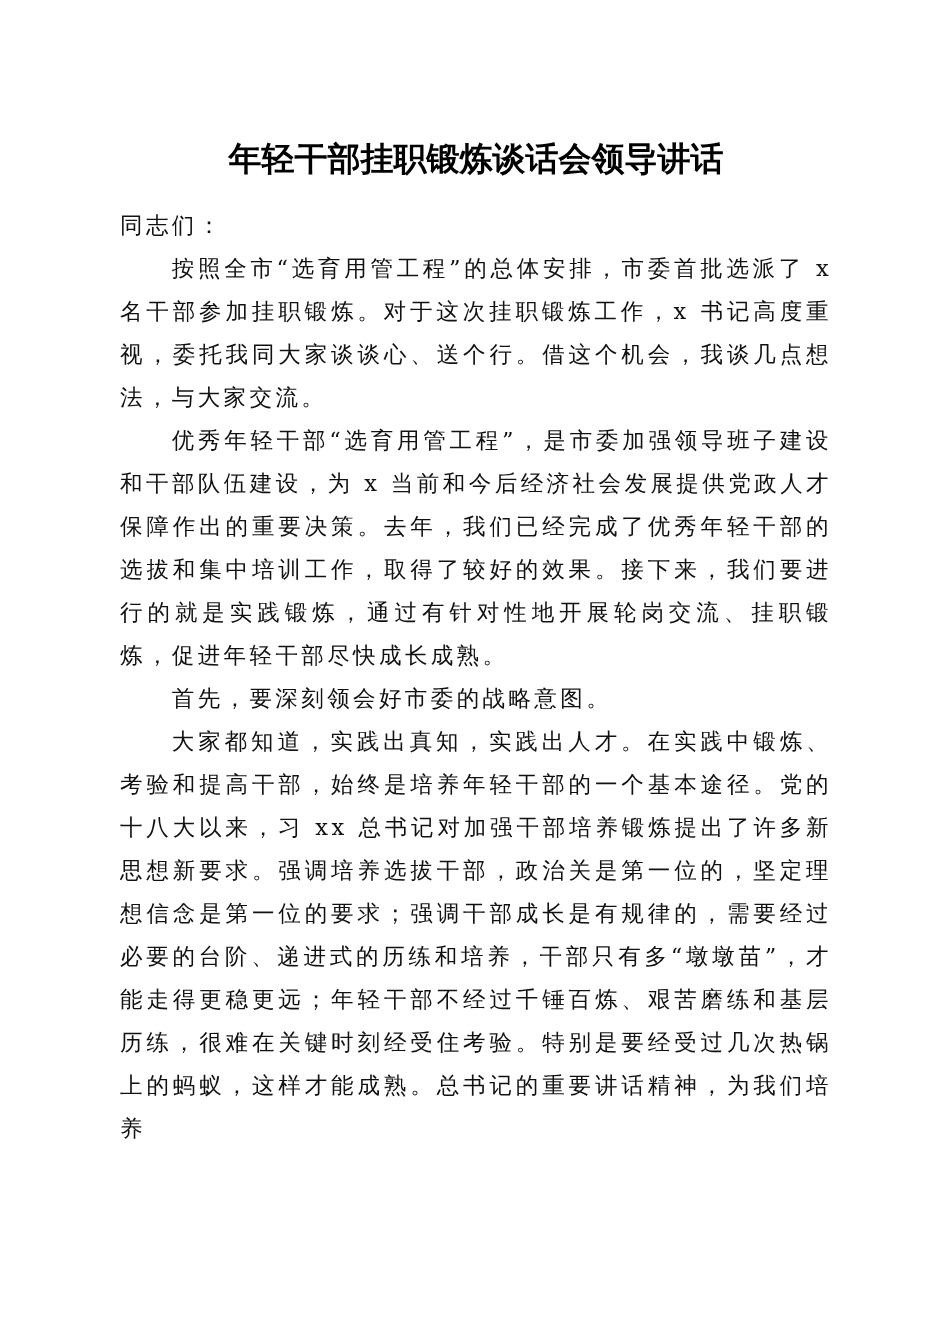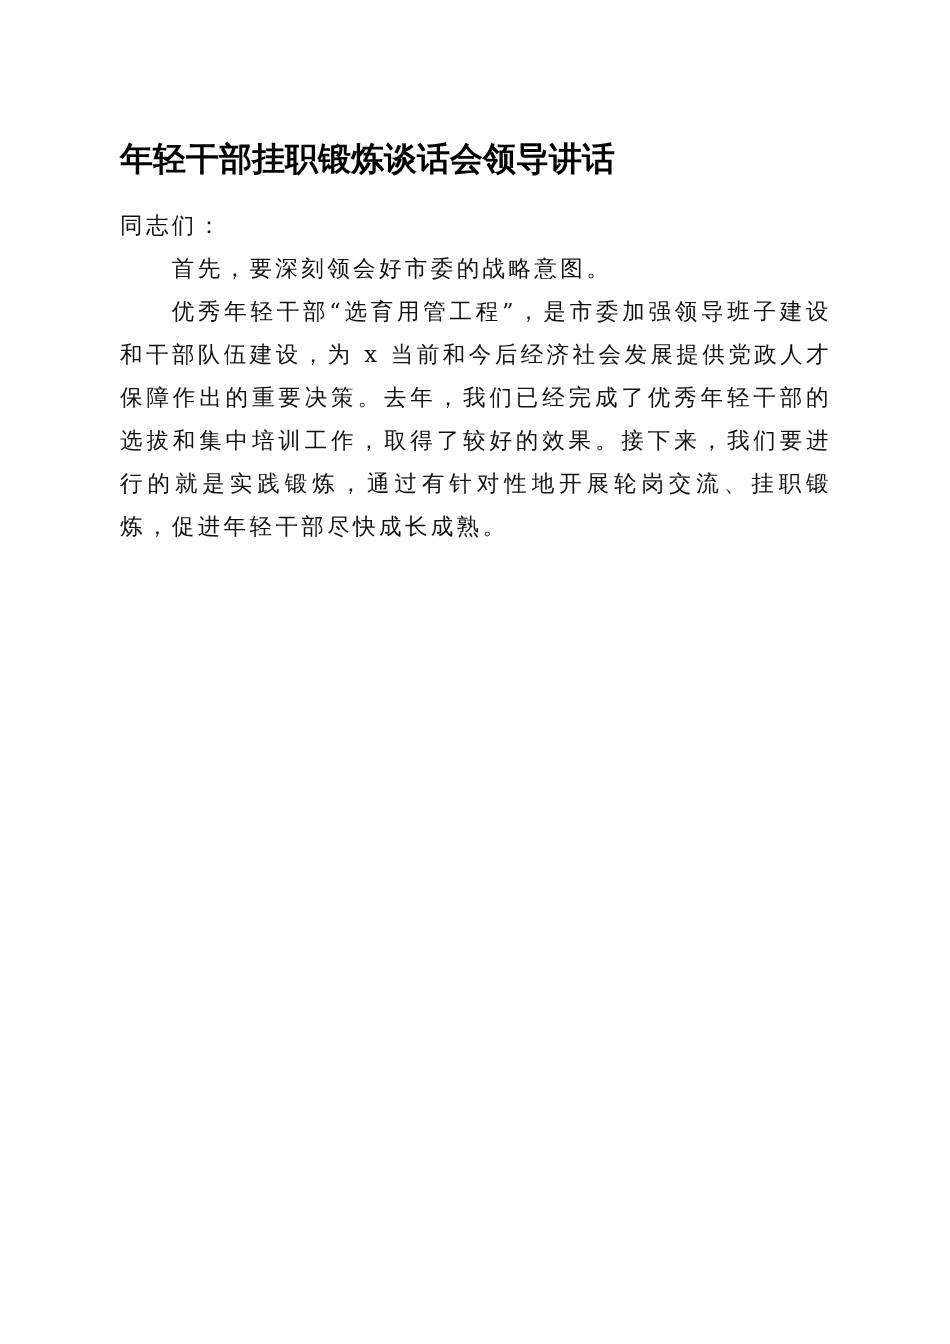--- a/index.html
+++ b/index.html
@@ -19,21 +19,21 @@
       position: absolute;
       left: 120px;
       top: 0;
       width: 712px;
     }
     .title {
       position: absolute;
       left: 0;
       top: 136px;
       width: 712px;
-      text-align: left;
+      text-align: center;
       font-family: "DejaVu Sans", "Liberation Sans", sans-serif;
       font-weight: bold;
       font-size: 33px;
       line-height: 46px;
       letter-spacing: 0px;
       color: #000000;
     }
     .body-text {
       position: absolute;
       left: 0;
@@ -52,16 +52,18 @@
       text-indent: 2.3em;
     }
   </style>
 </head>
 <body>
 
 <div class="page">
   <div class="title">年轻干部挂职锻炼谈话会领导讲话</div>
   <div class="body-text">
     <p>同志们：</p>
+    <p class="indent">按照全市“选育用管工程”的总体安排，市委首批选派了 x 名干部参加挂职锻炼。对于这次挂职锻炼工作，x 书记高度重视，委托我同大家谈谈心、送个行。借这个机会，我谈几点想法，与大家交流。</p>
+    <p class="indent">优秀年轻干部“选育用管工程”，是市委加强领导班子建设和干部队伍建设，为 x 当前和今后经济社会发展提供党政人才保障作出的重要决策。去年，我们已经完成了优秀年轻干部的选拔和集中培训工作，取得了较好的效果。接下来，我们要进行的就是实践锻炼，通过有针对性地开展轮岗交流、挂职锻炼，促进年轻干部尽快成长成熟。</p>
     <p class="indent">首先，要深刻领会好市委的战略意图。</p>
-    <p class="indent">优秀年轻干部“选育用管工程”，是市委加强领导班子建设和干部队伍建设，为 x 当前和今后经济社会发展提供党政人才保障作出的重要决策。去年，我们已经完成了优秀年轻干部的选拔和集中培训工作，取得了较好的效果。接下来，我们要进行的就是实践锻炼，通过有针对性地开展轮岗交流、挂职锻炼，促进年轻干部尽快成长成熟。</p>
+    <p class="indent">大家都知道，实践出真知，实践出人才。在实践中锻炼、考验和提高干部，始终是培养年轻干部的一个基本途径。党的十八大以来，习 xx 总书记对加强干部培养锻炼提出了许多新思想新要求。强调培养选拔干部，政治关是第一位的，坚定理想信念是第一位的要求；强调干部成长是有规律的，需要经过必要的台阶、递进式的历练和培养，干部只有多“墩墩苗”，才能走得更稳更远；年轻干部不经过千锤百炼、艰苦磨练和基层历练，很难在关键时刻经受住考验。特别是要经受过几次热锅上的蚂蚁，这样才能成熟。总书记的重要讲话精神，为我们培养</p>
   </div>
 </div>
 
 </body></html>

